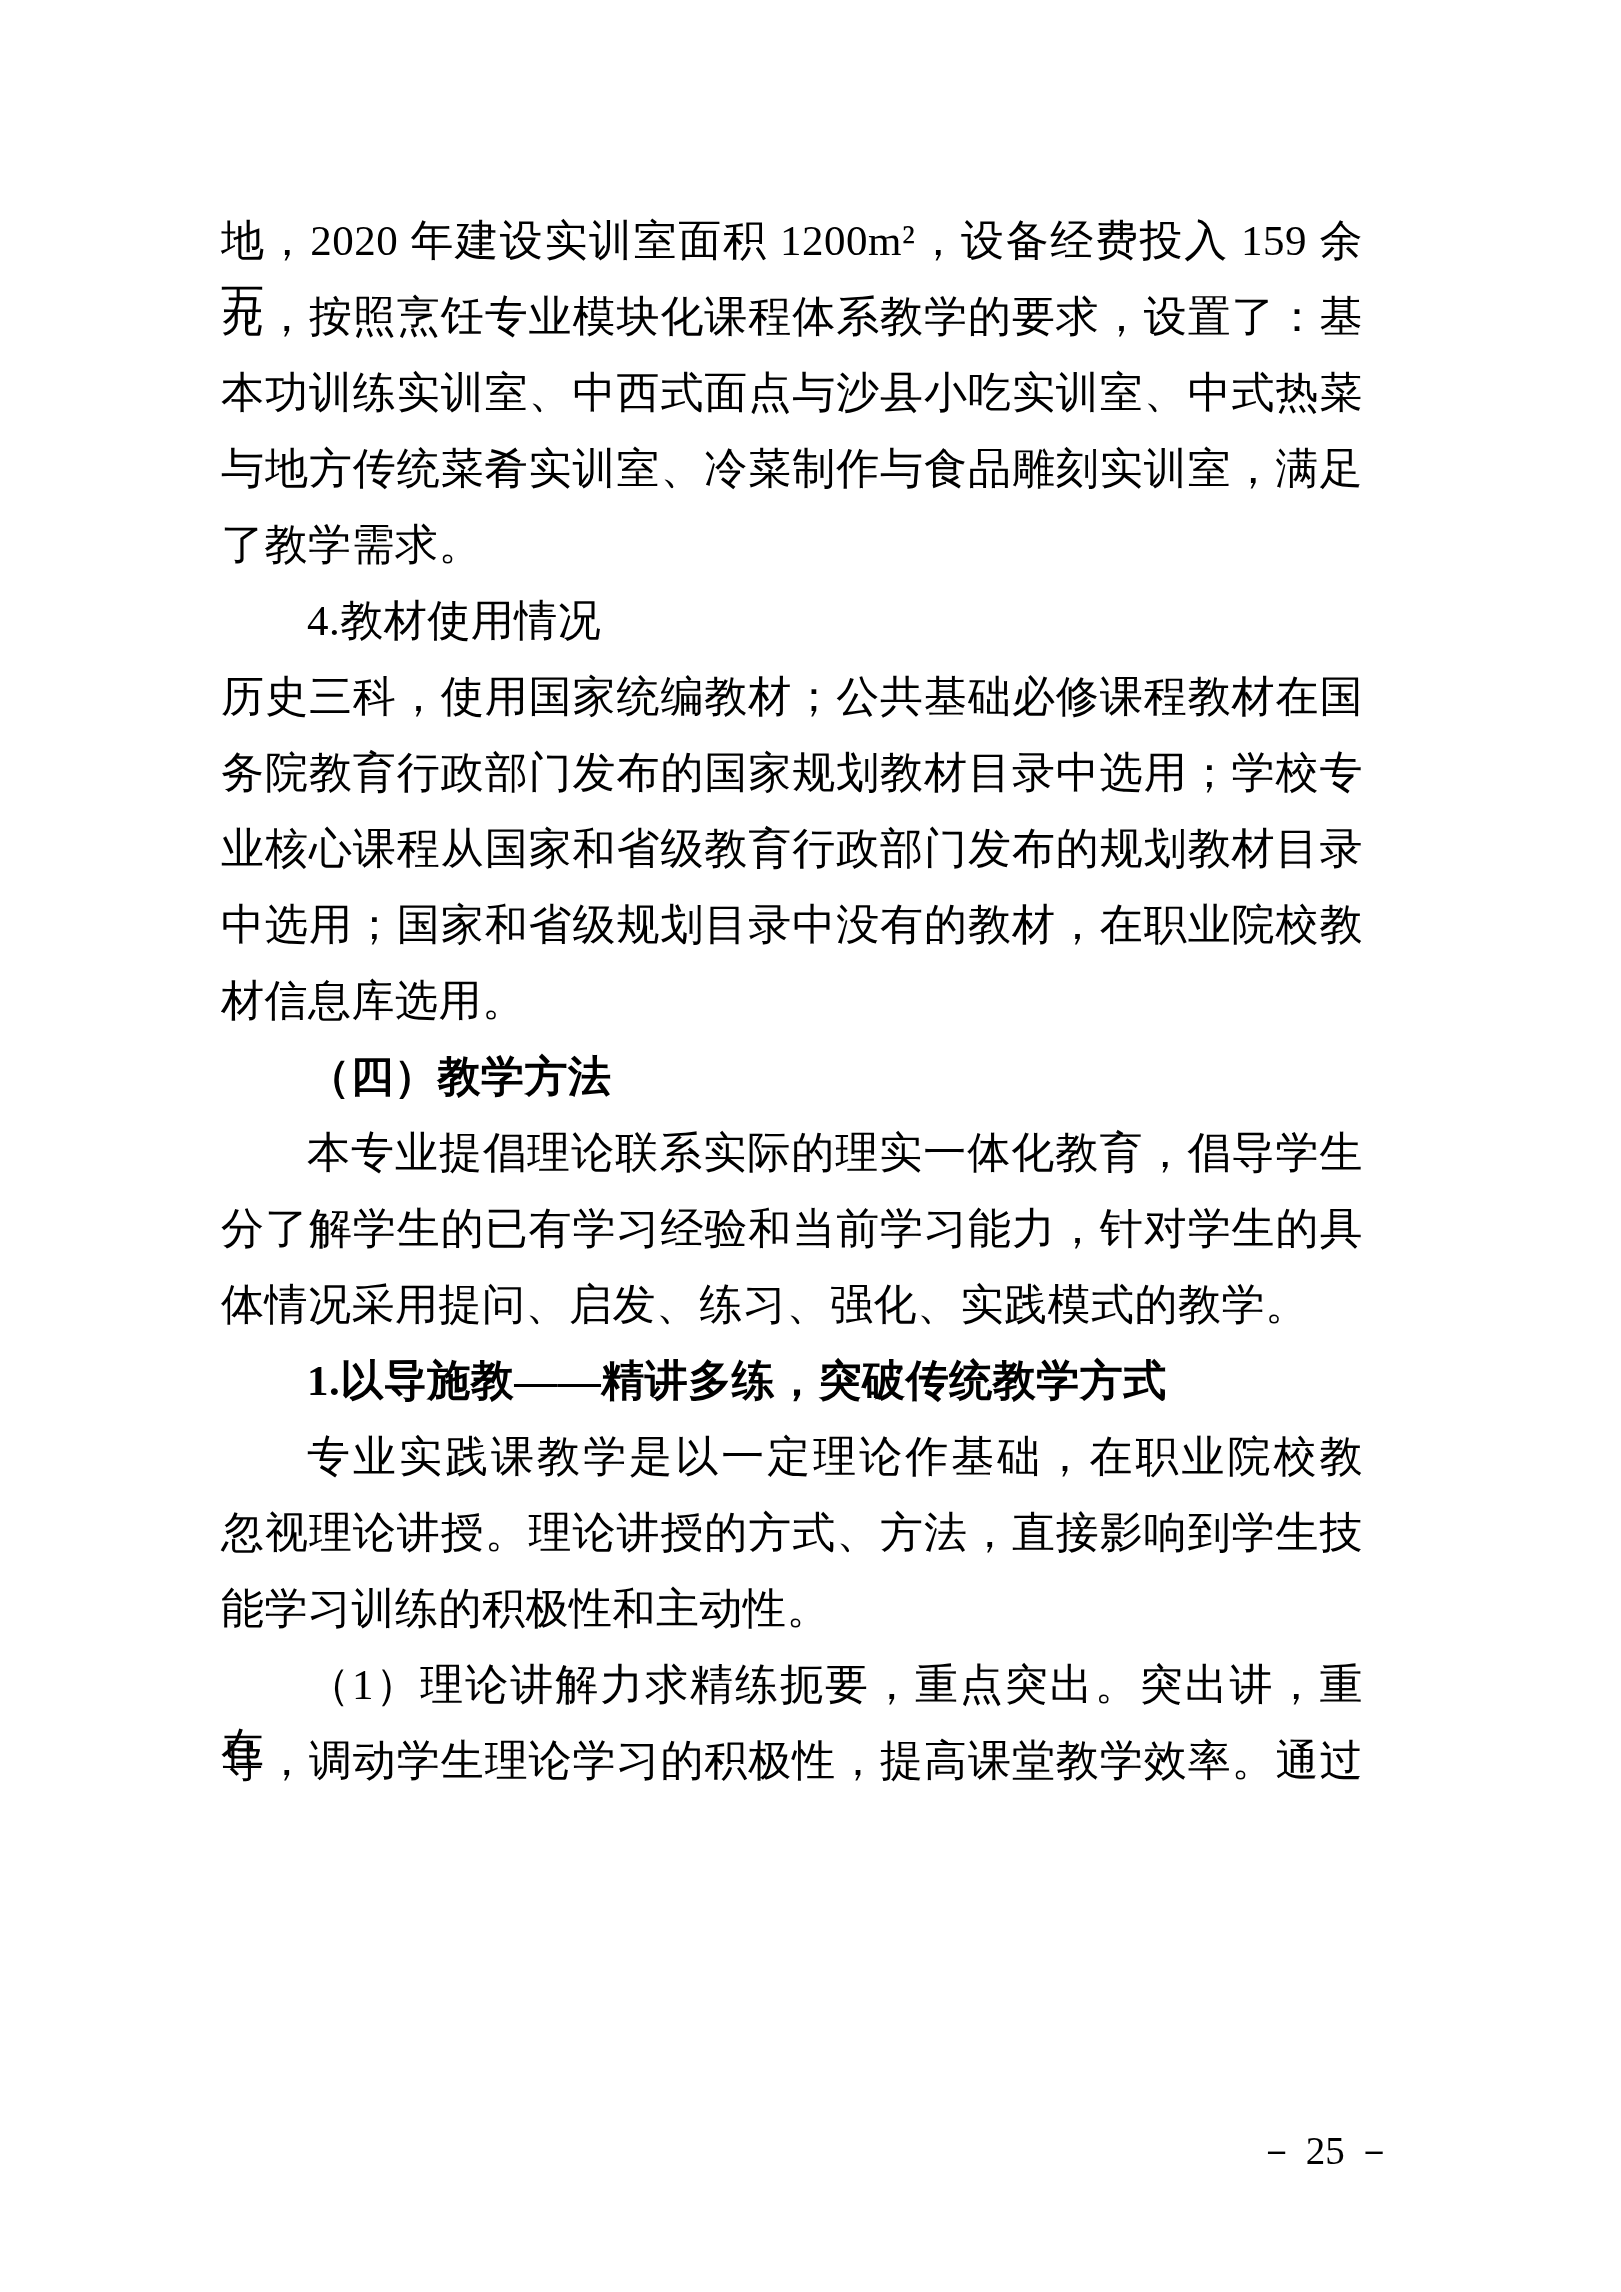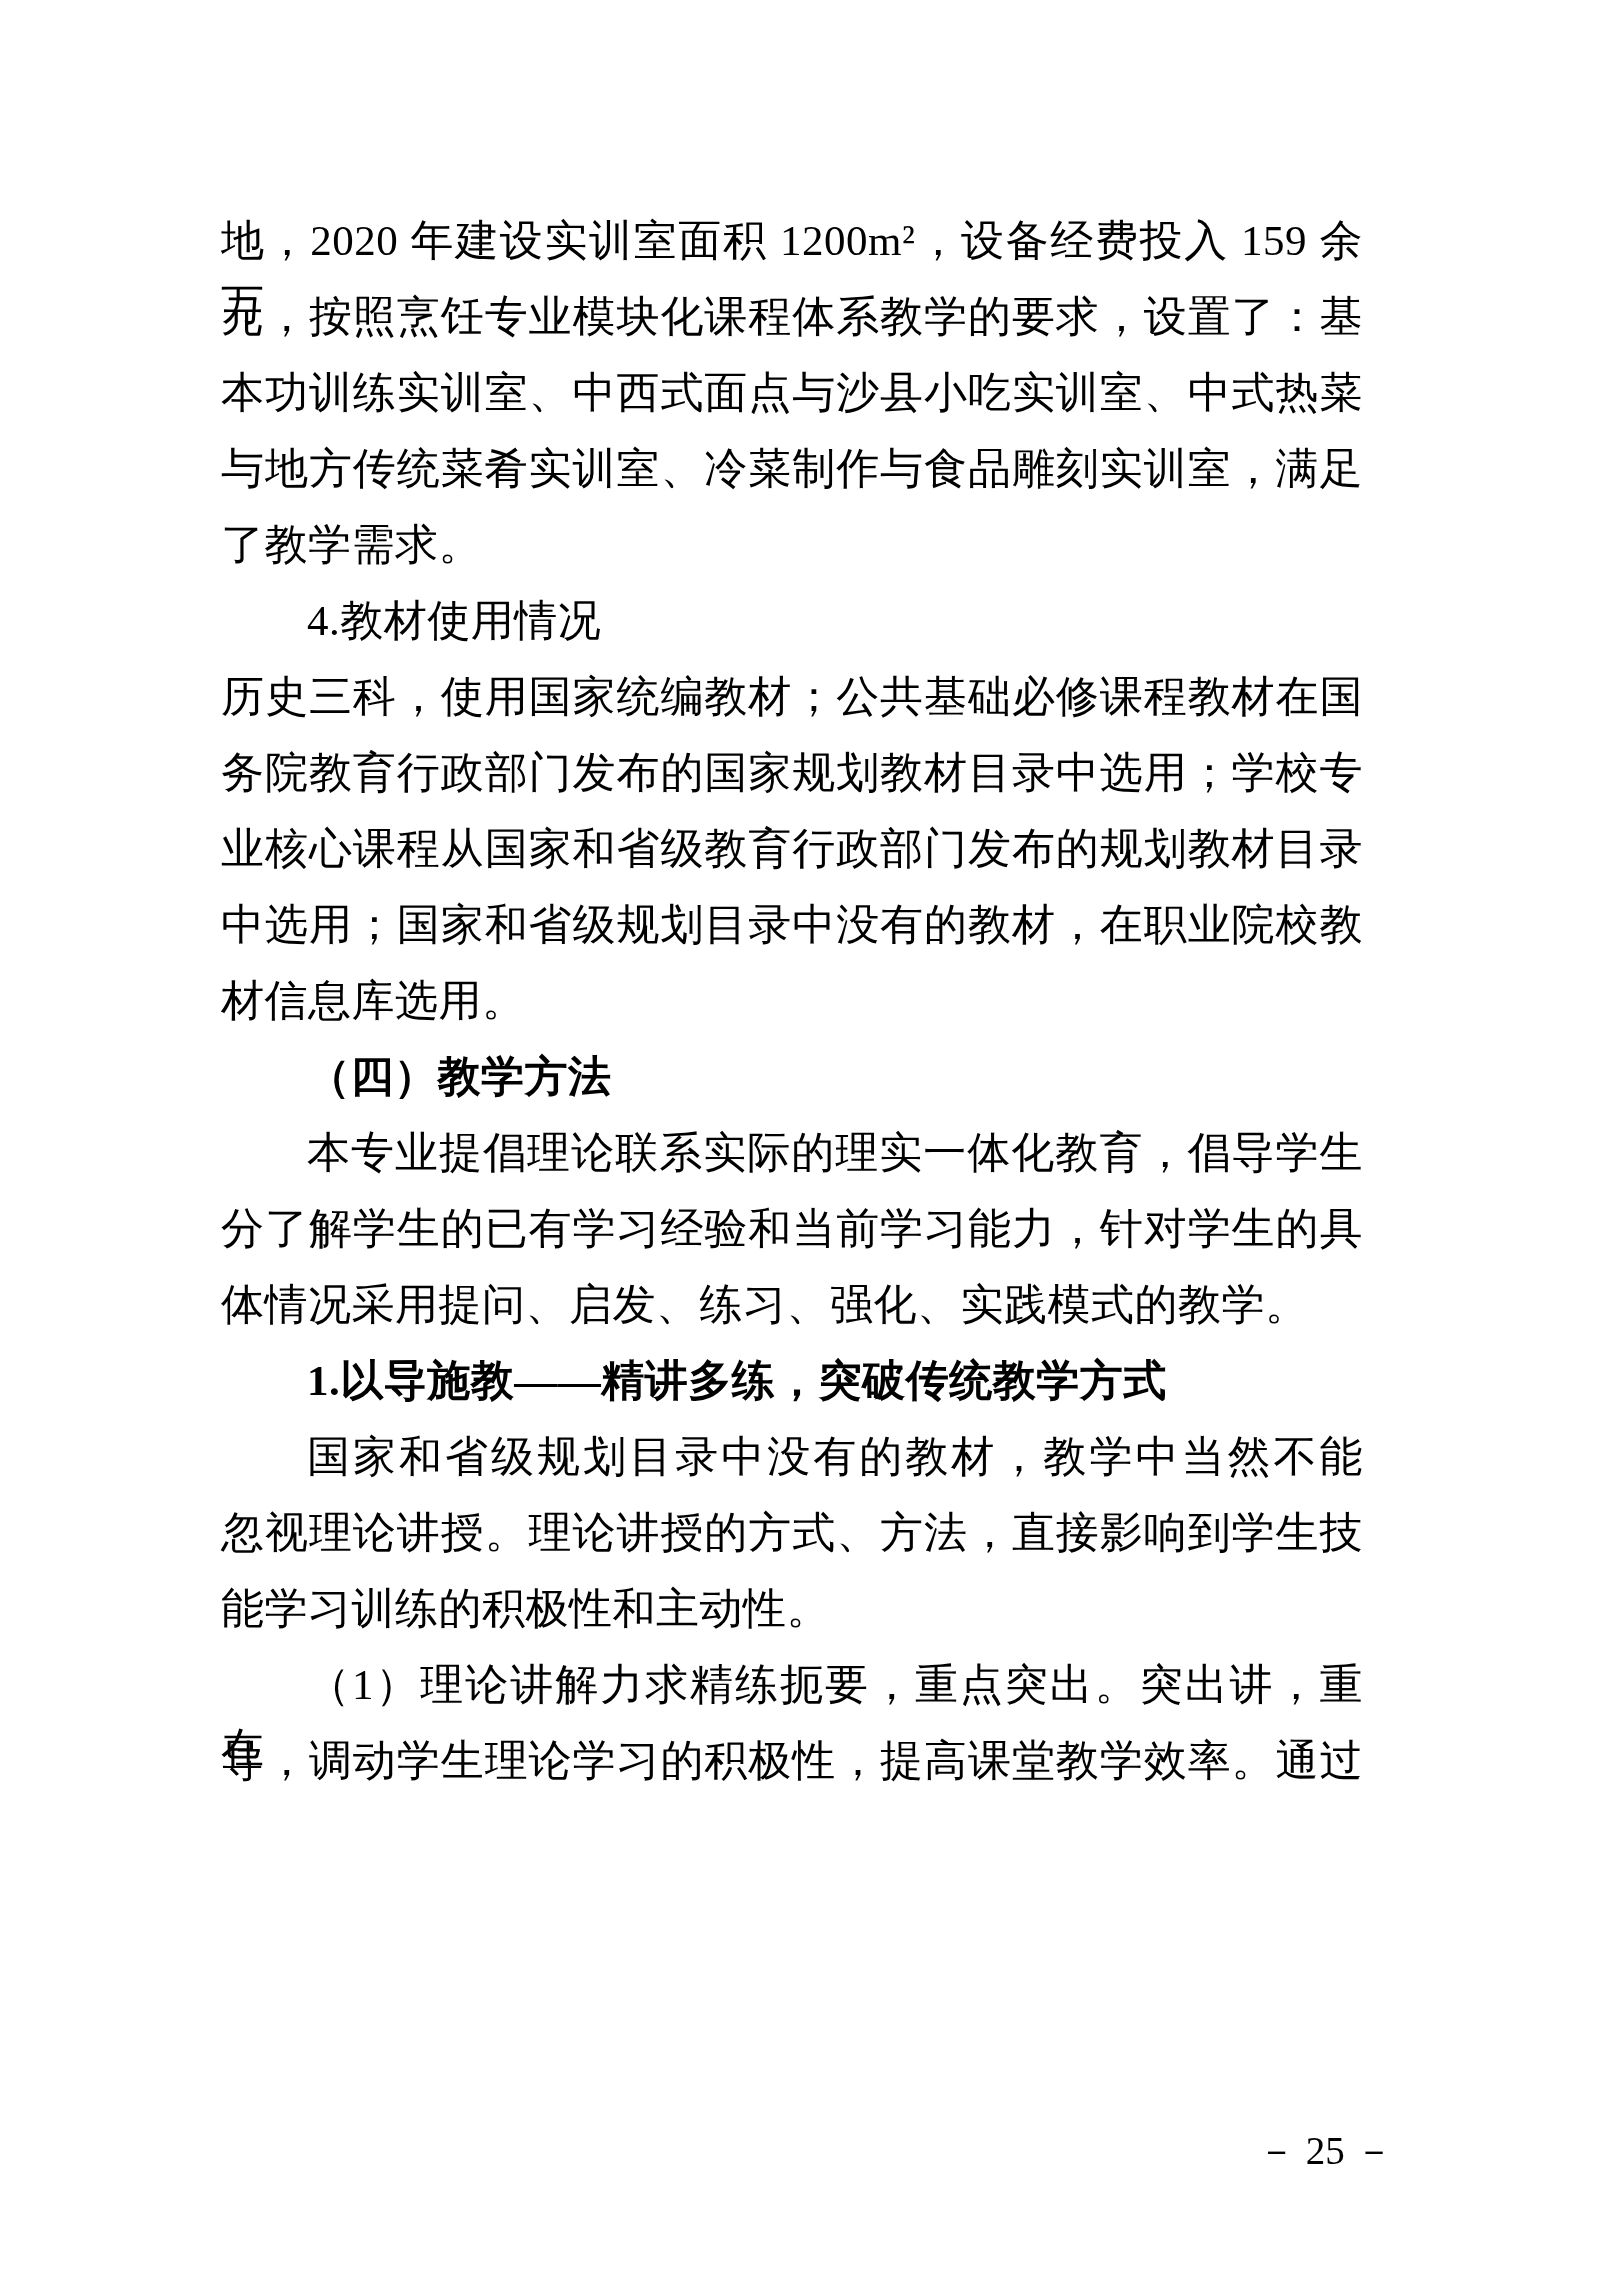--- a/index.html
+++ b/index.html
@@ -65,21 +65,21 @@
       <div class="line justify">历史三科，使用国家统编教材；公共基础必修课程教材在国</div>
       <div class="line justify">务院教育行政部门发布的国家规划教材目录中选用；学校专</div>
       <div class="line justify">业核心课程从国家和省级教育行政部门发布的规划教材目录</div>
       <div class="line justify">中选用；国家和省级规划目录中没有的教材，在职业院校教</div>
       <div class="line">材信息库选用。</div>
       <div class="line indent bold">（四）教学方法</div>
       <div class="line justify indent">本专业提倡理论联系实际的理实一体化教育，倡导学生</div>
       <div class="line justify">分了解学生的已有学习经验和当前学习能力，针对学生的具</div>
       <div class="line">体情况采用提问、启发、练习、强化、实践模式的教学。</div>
       <div class="line indent bold">1.以导施教——精讲多练，突破传统教学方式</div>
-      <div class="line justify indent">国家和省级规划目录中没有的教材，教学中当然不能</div>
+      <div class="line justify indent">专业实践课教学是以一定理论作基础，在职业院校教</div>
       <div class="line justify">忽视理论讲授。理论讲授的方式、方法，直接影响到学生技</div>
       <div class="line">能学习训练的积极性和主动性。</div>
       <div class="line justify indent">（1）理论讲解力求精练扼要，重点突出。突出讲，重在</div>
       <div class="line justify">导，调动学生理论学习的积极性，提高课堂教学效率。通过</div>
     </div>
   <div class="page-number">－ 25 －</div>
 </div>
 
 
 </body></html>

